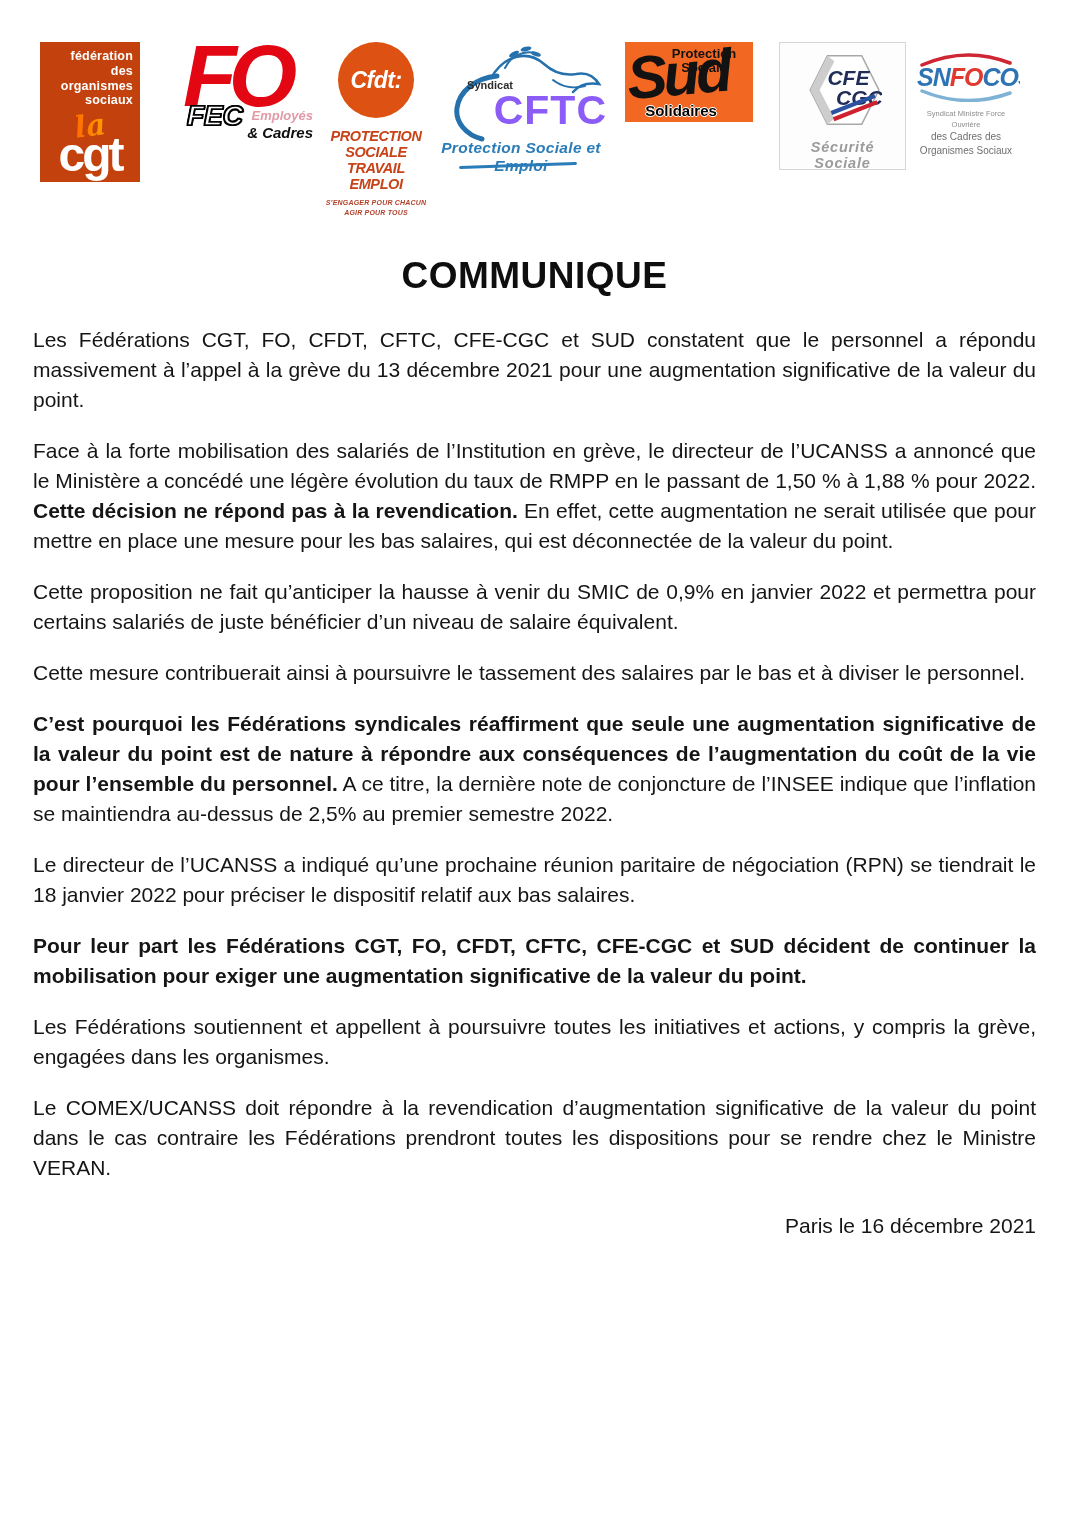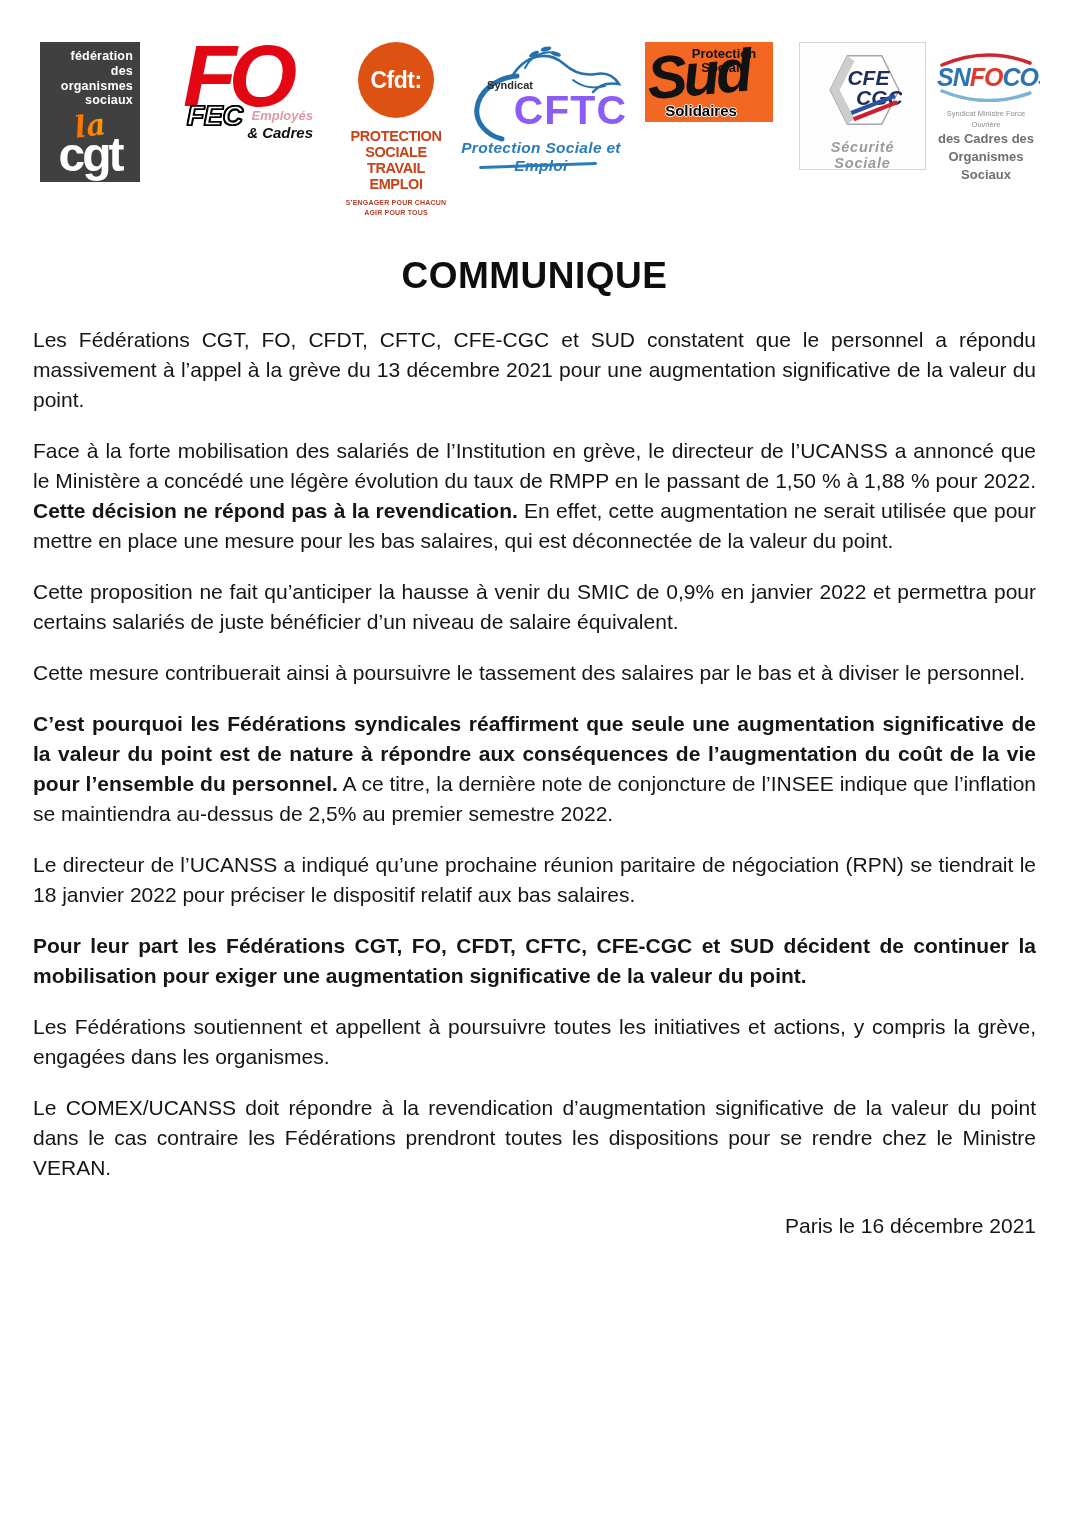--- a/index.html
+++ b/index.html
@@ -7,41 +7,41 @@
     width:1069px; height:1536px; margin:0 auto; background:#fff;
     font-family:"Liberation Sans", sans-serif; color:#151515;
     box-sizing:border-box; position:relative; overflow:hidden;
   }
 
   
   .logos { display:flex; align-items:flex-start; padding:42px 36px 0 40px; }
   .logo { flex:0 0 auto; }
 
   
-  .cgt-box { width:100px; height:140px; background:#404040; color:#fff;
+  .cgt-box { width:100px; height:140px; background:#c2410c; color:#fff;
     box-sizing:border-box; padding:7px 7px 16px; overflow:hidden; }
   .cgt-fed { text-align:right; font-weight:bold; font-size:12.5px; line-height:1.18; letter-spacing:.2px; }
   .cgt-la { text-align:center; font-family:"DejaVu Serif", serif; font-style:italic; font-weight:bold;
     font-size:30px; line-height:1; margin:3px 0 -10px; transform:rotate(-8deg);
     background:linear-gradient(90deg,#ff3b00,#ffcc00); -webkit-background-clip:text; background-clip:text;
     color:transparent; }
   .cgt-name { text-align:center; font-weight:bold; font-size:48px; letter-spacing:-3px; line-height:1; }
 
   
   .fo { width:130px; height:122px; margin-left:43px; position:relative; }
   .fo-main { position:absolute; top:-14px; left:0; color:#e30613; font-weight:bold; font-style:italic;
     font-size:88px; line-height:1.1; letter-spacing:-8px; }
   .fo-fec { position:absolute; left:4px; top:58px; color:#fff; font-weight:bold; font-style:italic;
     font-size:28px; -webkit-text-stroke:1.6px #000;
     text-shadow:-1px -1px 0 #000, 1px -1px 0 #000, -1px 1px 0 #000, 1px 1px 0 #000; }
   .fo-emp { position:absolute; right:0px; top:66px; color:#e09aa8; font-weight:bold; font-style:italic; font-size:13px;padding-left:42px; }
   .fo-cad { position:absolute; right:0px; top:82px; color:#0f0f0f; font-weight:bold; font-style:italic; font-size:15px; }
 
   
-  .cfdt { width:102px; margin-left:32px; text-align:center; }
+  .cfdt { width:102px; margin-left:12px; text-align:center;font-style:italic; }
   .cfdt-circle { width:76px; height:76px; border-radius:50%; background:#dd5212; color:#fff;
     margin:0 auto; display:flex; align-items:center; justify-content:center;
     font-weight:bold; font-size:23px; letter-spacing:-0.5px; }
   .cfdt-lines { margin-top:11px; color:#c84318; font-weight:bold; font-size:14.5px; line-height:1.1; letter-spacing:-0.4px; }
   .cfdt-tag { margin-top:5px; color:#b0402a; font-weight:bold; font-size:7px; line-height:1.5; letter-spacing:.2px; }
 
   
   .cftc { width:172px; height:152px; margin-left:8px; position:relative; }
   .cftc-dove { position:absolute; top:0; left:0; }
   .cftc-syndicat { position:absolute; top:37px; left:0; width:110px; text-align:center;
@@ -64,21 +64,21 @@
     text-shadow:-1px 0 #fff, 1px 0 #fff, 0 -1px #fff, 0 1px #fff; }
 
   
   .cfecgc { width:127px; height:128px; margin-left:26px; background:#fdfdfd; border:1px solid #d6d6d6;
     box-sizing:border-box; padding:8px 4px 6px; text-align:center; }
   .cfecgc-cap { margin-top:6px; color:#9b9b9b; font-style:italic; font-weight:bold; font-size:14.5px; letter-spacing:.8px; }
 
   
   .snfocos { width:108px; margin-left:6px; padding-top:10px; text-align:center; }
   .snf-sub1 { margin-top:3px; color:#8d8d8d; font-size:7.5px; line-height:1.4; }
-  .snf-sub2 { color:#6f6f6f; font-size:13px; line-height:1.4; font-weight:bold; }
+  .snf-sub2 { color:#6f6f6f; font-size:10px; line-height:1.4; font-weight:normal; }
 
   
   .title { text-align:center; font-weight:bold; font-size:37px; letter-spacing:.5px;
     margin:36px 0 28px; color:#0e0e0e; }
   .body { padding:0 33px; }
   .body p { margin:0 0 21px; font-size:21px; line-height:30px; text-align:justify; }
   .b { font-weight:bold; }
   .dateline { padding:10px 33px 0; font-size:21px; text-align:right; }
 </style>
 </head>

